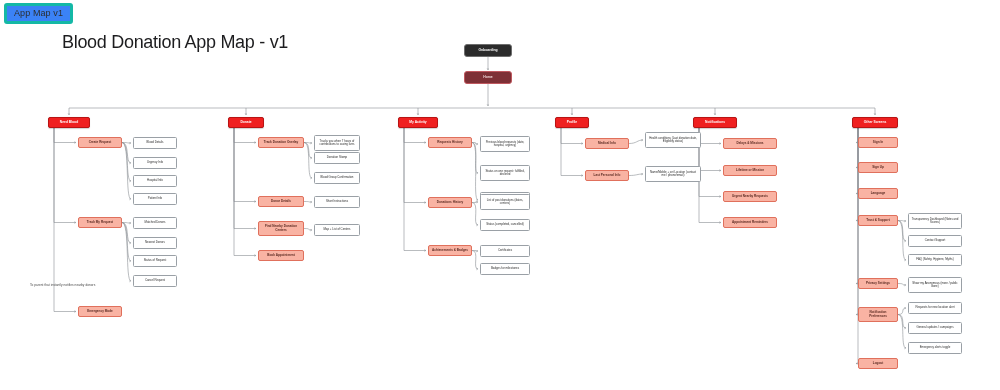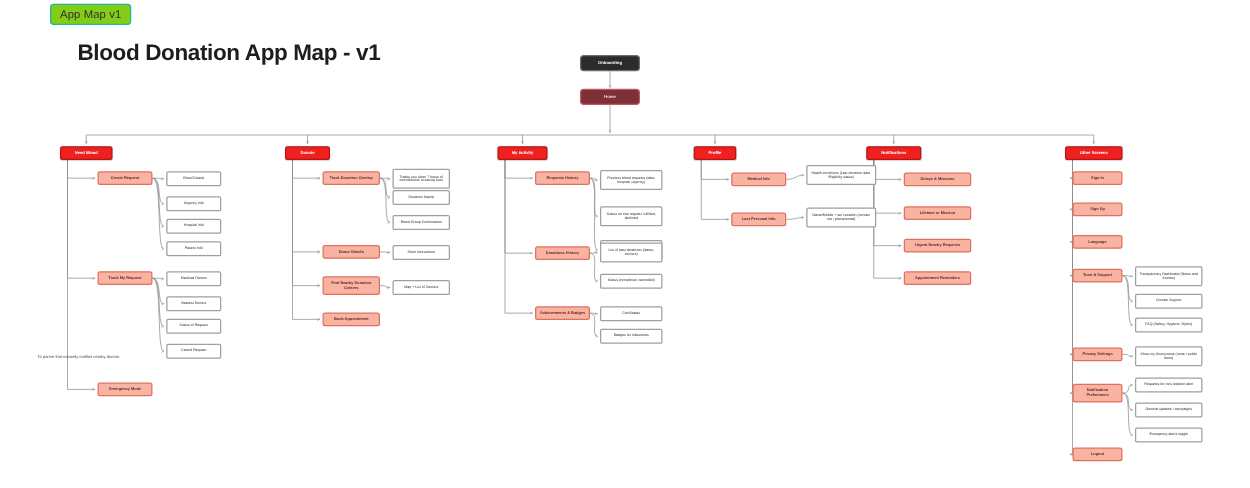--- a/index.html
+++ b/index.html
@@ -7,26 +7,26 @@
     width:1000px;height:390px;overflow:hidden;
     background:#ffffff;
     font-family:"Liberation Sans",sans-serif;
     position:relative;
   }
   #canvas{position:absolute;inset:0;}
   svg.wires{position:absolute;left:0;top:0;width:1000px;height:390px;pointer-events:none;}
 
   .tab{
     position:absolute;left:4px;top:3px;
-    background:#84cc16;border:1px solid #14b8a6;border-radius:3px;
-    padding:2px 7px 3px 7px;font-size:9px;color:#2b2f33;letter-spacing:.1px;margin-left:36px;
+    background:#3b82f6;border:3px solid #14b8a6;border-radius:3px;
+    padding:2px 7px 3px 7px;font-size:9px;color:#2b2f33;letter-spacing:.1px;
   }
   .title{
     position:absolute;left:62px;top:32px;
-    font-size:18px;font-weight:bold;color:#1d1d1f;letter-spacing:-.3px;
+    font-size:18px;font-weight:normal;color:#1d1d1f;letter-spacing:-.3px;
   }
   .note{
     position:absolute;font-size:3.2px;color:#4a4a4a;letter-spacing:.02px;white-space:nowrap;
   }
 
   .node{
     position:absolute;box-sizing:border-box;
     display:flex;align-items:center;justify-content:center;text-align:center;
     border-radius:2px;line-height:1.18;
     padding:1px 2px;overflow:hidden;

